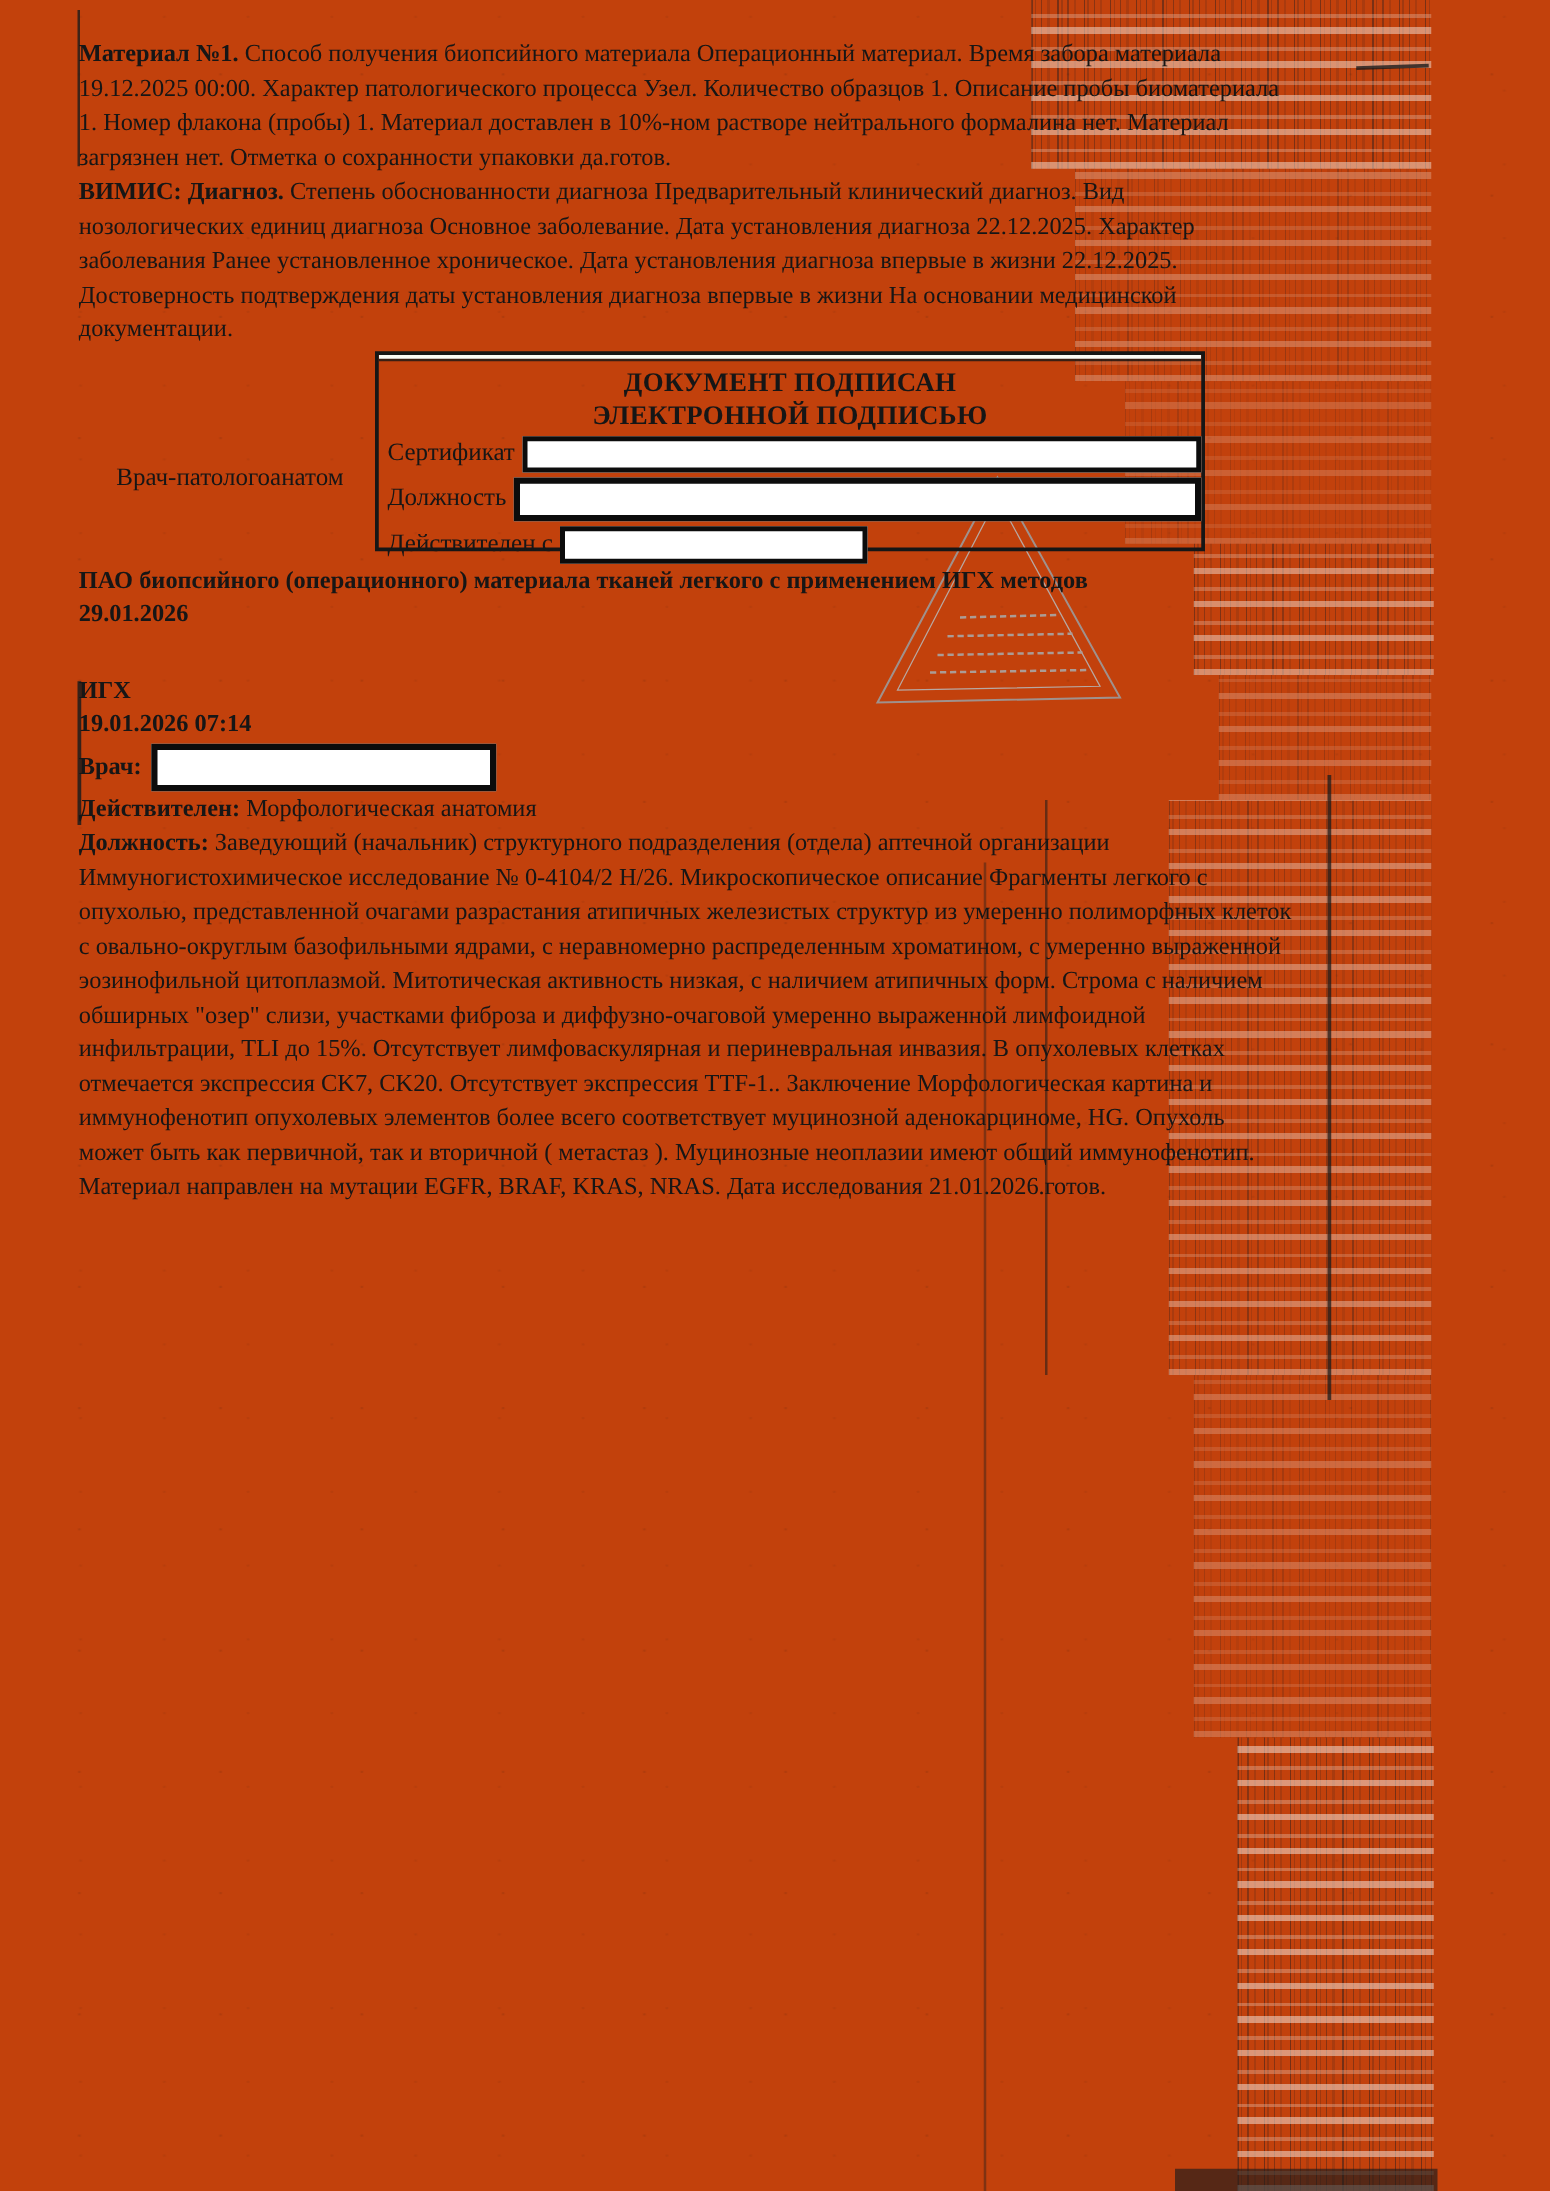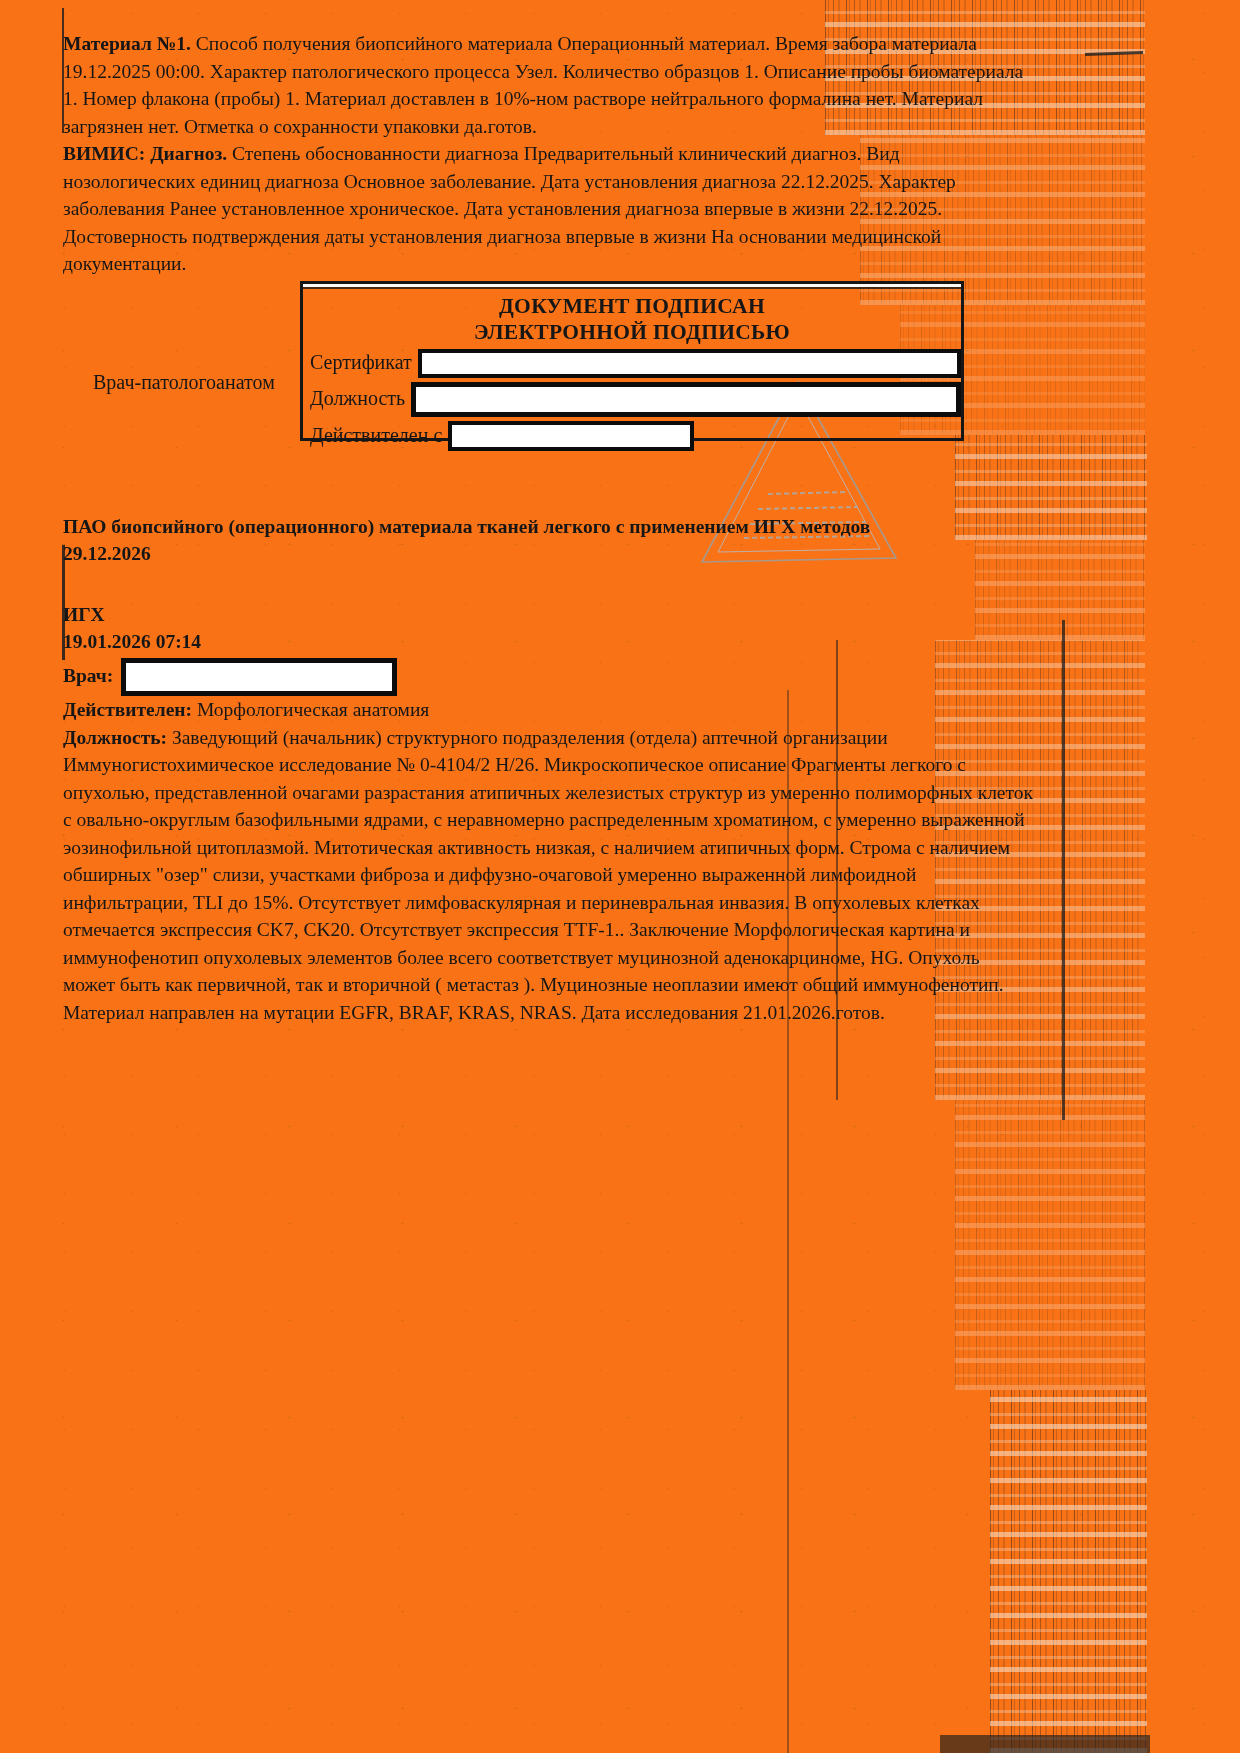--- a/index.html
+++ b/index.html
@@ -1,20 +1,20 @@
 <!DOCTYPE html>
 <html><head>
 <meta charset="utf-8">
 <style>
   html,body { margin:0; padding:0; background:#e8e8e8; }
   .page {
     position:relative;
     width:1240px; height:1753px;
     margin:0 auto;
-    background:#f97316;
+    background:#c2410c;
     overflow:hidden;
     font-family:"Liberation Serif","DejaVu Serif",serif;
     color:#161616;
   }
   
   .grain {
     position:absolute; inset:0; pointer-events:none; opacity:.5;
     background-image:
       radial-gradient(rgba(20,20,20,.20) 1px, transparent 1.4px),
       radial-gradient(rgba(20,20,20,.12) 1px, transparent 1.4px);
@@ -54,21 +54,21 @@
     box-shadow:inset 0 3px 0 rgba(251,250,246,1), inset 0 5px 0 rgba(22,22,22,.8);
   }
   .sig-title { text-align:center; font-weight:bold; font-size:21.5px; line-height:26px; margin-top:9px; letter-spacing:.3px; }
   .sig-row { display:flex; align-items:center; padding-left:7px; margin-top:4px; font-size:20px; white-space:nowrap; }
   .sig-row .redact { margin-left:6px; }
   .r-cert  { width:586px; height:21px; }
   .r-owner { width:628px; height:25px; border-width:5px; }
   .r-valid { width:238px; height:22px; }
   .r-doctor{ width:266px; height:28px; border-width:5px; margin-left:8px; }
   
-  .pao { font-weight:bold; margin-top:62px; }
+  .pao { font-weight:bold; }
   .igh-head { font-weight:bold; margin-top:33px; }
   .line { margin:0; }
   .doctor-line { font-weight:bold; margin:0; line-height:40px; }
 </style>
 </head>
 <body>
 
 <div class="page">
 
   <div class="grain"></div>
@@ -124,21 +124,21 @@
         </div>
         <div class="sig-row">
           <span>Действителен с</span>
           <span class="redact r-valid"></span>
         </div>
       </div>
     </div>
 
     <div class="pao">
       <span>ПАО биопсийного (операционного) материала тканей легкого с применением ИГХ методов</span><br>
-      <span>29.12.2026</span>
+      <span>29.01.2026</span>
     </div>
 
     <div class="igh-head">ИГХ</div>
     <p class="line b">19.01.2026 07:14</p>
 
     <p class="doctor-line"><span>Врач:</span><span class="redact r-doctor"></span></p>
 
     <p class="line"><b>Действителен:</b><span> Морфологическая анатомия</span></p>
 
     <p class="para"><b>Должность:</b><span> Заведующий (начальник) структурного подразделения (отдела) аптечной организации Иммуногистохимическое исследование № 0-4104/2 Н/26. Микроскопическое описание Фрагменты легкого с опухолью, представленной очагами разрастания атипичных железистых структур из умеренно полиморфных клеток с овально-округлым базофильными ядрами, с неравномерно распределенным хроматином, с умеренно выраженной эозинофильной цитоплазмой. Митотическая активность низкая, с наличием атипичных форм. Строма с наличием обширных "озер" слизи, участками фиброза и диффузно-очаговой умеренно выраженной лимфоидной инфильтрации, TLI до 15%. Отсутствует лимфоваскулярная и периневральная инвазия. В опухолевых клетках отмечается экспрессия CK7, CK20. Отсутствует экспрессия TTF-1.. Заключение Морфологическая картина и иммунофенотип опухолевых элементов более всего соответствует муцинозной аденокарциноме, HG. Опухоль может быть как первичной, так и вторичной ( метастаз ). Муцинозные неоплазии имеют общий иммунофенотип. Материал направлен на мутации EGFR, BRAF, KRAS, NRAS. Дата исследования 21.01.2026.готов.</span></p>

